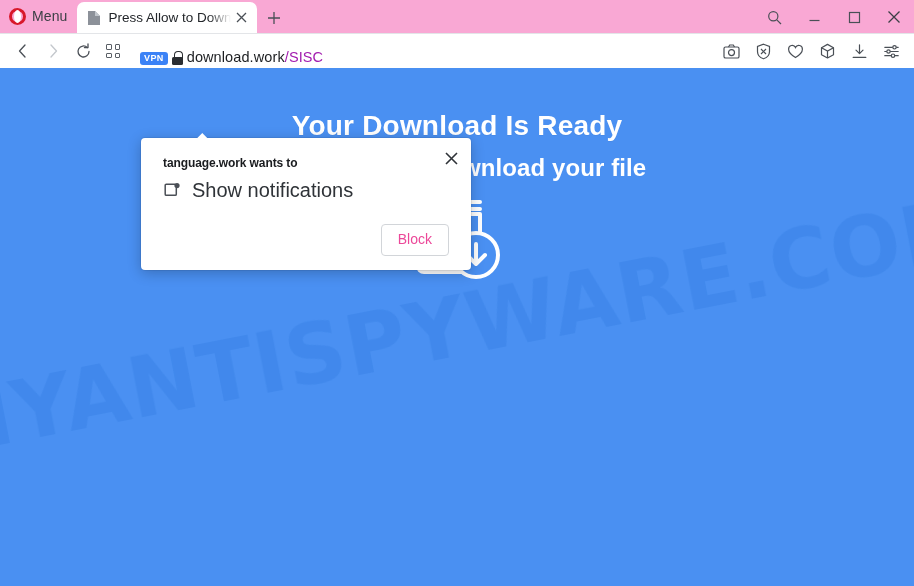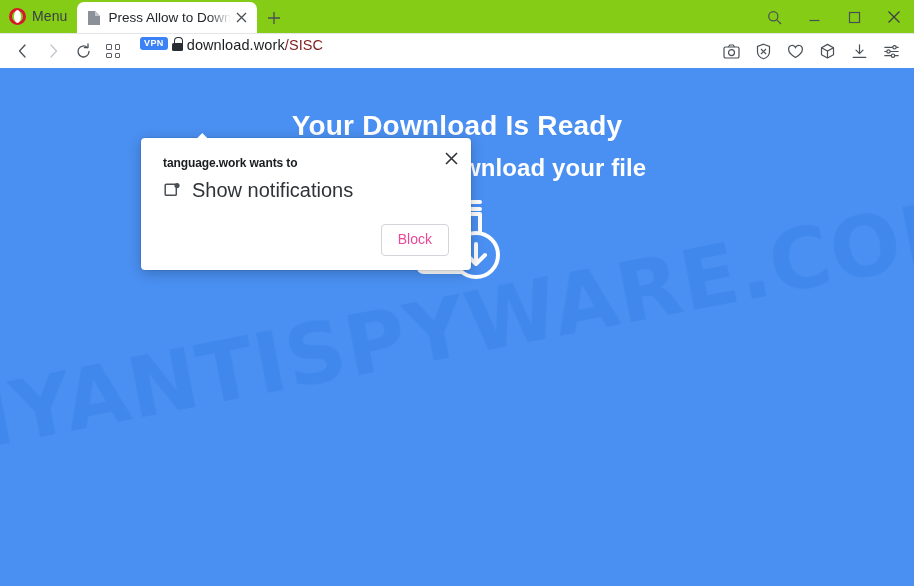--- a/index.html
+++ b/index.html
@@ -14,21 +14,21 @@
   .browser {
     width: 914px; height: 586px;
     display: flex; flex-direction: column;
     position: relative;
     background: #eff1f3;
   }
 
   
   .tabstrip {
     height: 34px;
-    background: #84cc16;
+    background: #f9a8d4;
     display: flex; align-items: flex-end;
     position: relative;
     flex: 0 0 34px;
     border-bottom: 1px solid #e3e5e8;
   }
   .menu-btn {
     display: flex; align-items: center; gap: 6px;
     height: 34px; padding: 0 10px 0 9px;
     cursor: default;
   }
@@ -105,21 +105,21 @@
   .grid-icon {
     width: 14px; height: 14px;
     display: grid; grid-template-columns: 1fr 1fr; grid-template-rows: 1fr 1fr;
     gap: 3px;
   }
   .grid-icon i {
     display: block; border: 1.4px solid #5a5f66; border-radius: 1px;
   }
   .addressbar {
     flex: 1 1 auto;
-    display: flex; align-items: flex-start;
+    display: flex; align-items: flex-end;
     height: 28px;
     margin-left: 12px;
     gap: 4px;
   }
   .vpn-badge {
     background: #3b82f6; color: #fff;
     font-size: 9px; font-weight: bold;
     letter-spacing: .4px;
     padding: 2px 4px 2px 4px;
     border-radius: 3px;
@@ -136,21 +136,21 @@
   }
   .lock::after {
     content: ""; position: absolute; left: 0; top: 5.5px;
     width: 11px; height: 8.5px; border-radius: 1.5px;
     background: #2a2d31;
   }
   .url {
     font-size: 14.5px; color: #1c1e21; white-space: nowrap;
     letter-spacing: .1px;
   }
-  .url .path { color: #7f1d1d; }
+  .url .path { color: #a21caf; }
   .toolbar-icons {
     display: flex; align-items: center; gap: 2px;
     margin-left: auto;
   }
   .toolbar-icons > div {
     width: 30px; height: 28px;
     display: flex; align-items: center; justify-content: center;
   }
 
   

